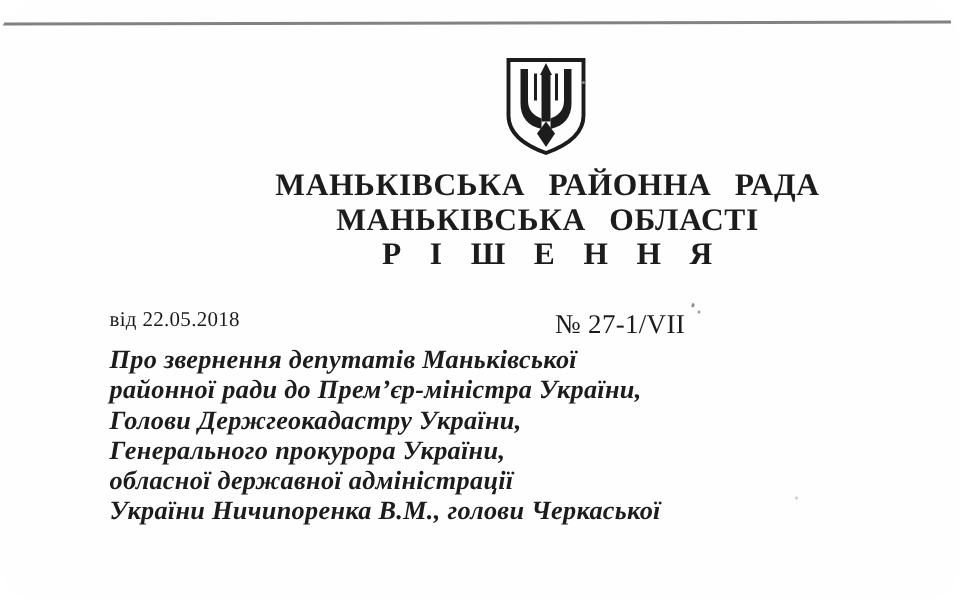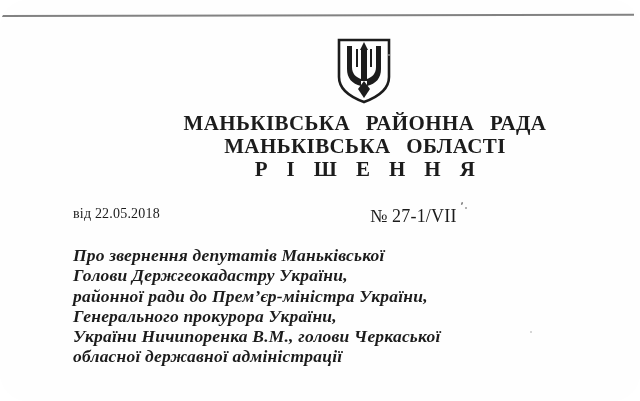--- a/index.html
+++ b/index.html
@@ -61,21 +61,21 @@
     position: absolute;
     left: 370px;
     top: 206px;
     font-size: 18px;
     letter-spacing: 0.2px;
     white-space: nowrap;
   }
   .subject-block {
     position: absolute;
     left: 73px;
-    top: 245px;
+    top: 229px;
     width: 400px;
     font-weight: bold;
     font-style: italic;
     font-size: 17.5px;
     line-height: 20.3px;
     letter-spacing: 0.2px;
     white-space: nowrap;
   }
   .speck {
     position: absolute;
@@ -111,25 +111,25 @@
     <div class="header-line">МАНЬКІВСЬКА РАЙОННА РАДА</div>
     <div class="header-line">МАНЬКІВСЬКА ОБЛАСТІ</div>
     <div class="decision-line">Р І Ш Е Н Н Я</div>
   </div>
 
   <div class="meta-date">від 22.05.2018</div>
   <div class="meta-number">№ 27-1/VII</div>
 
   <div class="subject-block">
     <div>Про звернення депутатів Маньківської</div>
+    <div>районної ради до Прем’єр-міністра України,</div>
     <div>Голови Держгеокадастру України,</div>
-    <div>районної ради до Прем’єр-міністра України,</div>
     <div>Генерального прокурора України,</div>
+    <div>обласної державної адміністрації</div>
     <div>України Ничипоренка В.М., голови Черкаської</div>
-    <div>обласної державної адміністрації</div>
   </div>
 
   <div class="speck speck-a"></div>
   <div class="speck speck-b"></div>
   <div class="speck speck-c"></div>
   <div class="speck speck-d"></div>
 
 </div>
 
 </body></html>

